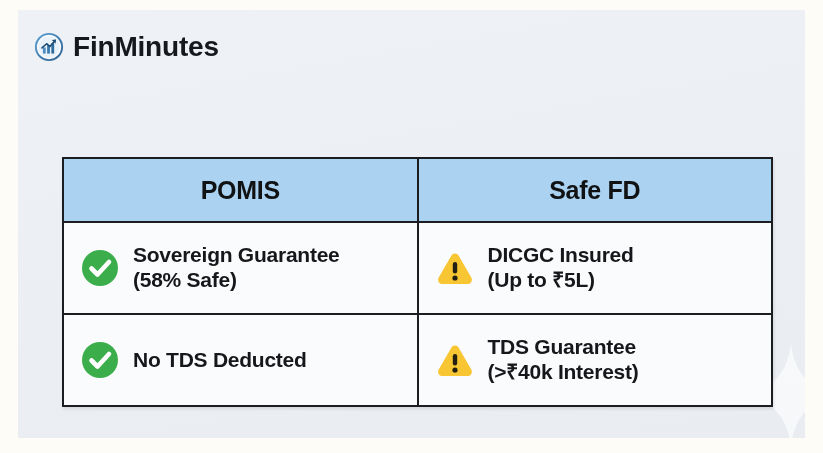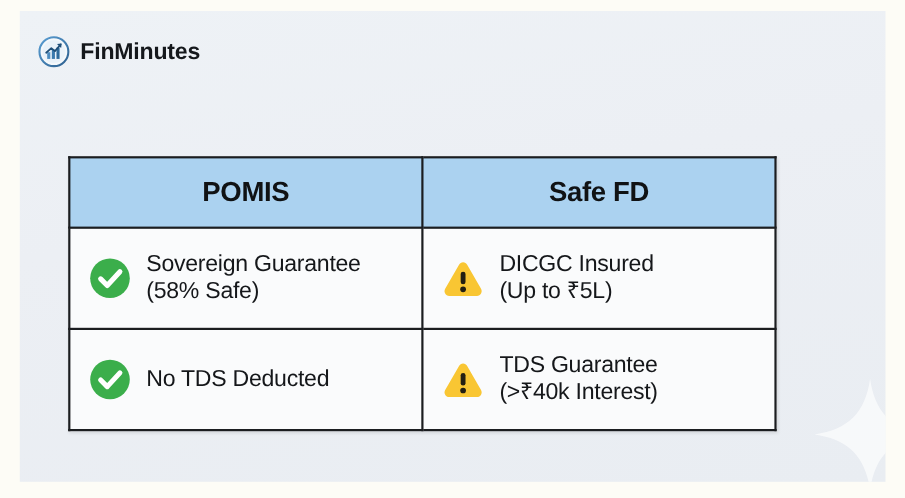--- a/index.html
+++ b/index.html
@@ -57,21 +57,21 @@
     align-items: center;
     gap: 9px;
   }
   #brand-logo {
     width: 30px;
     height: 30px;
     flex: 0 0 auto;
     display: block;
   }
   #brand-name {
-    font-size: 21px;
+    font-size: 28px;
     font-weight: bold;
     color: #15181c;
     letter-spacing: -0.2px;
     line-height: 1;
     white-space: nowrap;
   }
 
   
   #headline {
     position: absolute;
@@ -84,22 +84,22 @@
     color: #111214;
     letter-spacing: -0.9px;
     white-space: nowrap;
     text-shadow: 0 1px 0 rgba(255,255,255,.6);
   }
 
   
   #compare-table {
     position: absolute;
     left: 44px;
-    top: 132px;
-    width: 644px;
+    top: 147px;
+    width: 711px;
     border-collapse: collapse;
     table-layout: fixed;
     background: #fafbfc;
     box-shadow: 1px 2px 3px rgba(0,0,0,.10);
   }
   #compare-table th,
   #compare-table td {
     border: 2px solid #1b1d20;
     padding: 0;
     vertical-align: middle;
@@ -127,21 +127,21 @@
     height: 100%;
   }
   .cell-icon {
     flex: 0 0 auto;
     width: 40px;
     height: 40px;
     display: block;
   }
   .cell-text {
     font-size: 21px;
-    font-weight: normal;
+    font-weight: bold;
     color: #15171a;
     line-height: 1.18;
     letter-spacing: -0.25px;
   }
   .cell-text .l2 { display: block; }
   .cell-text.single { line-height: 1.1; text-align: center; }
 </style>
 </head>
 <body>
 

